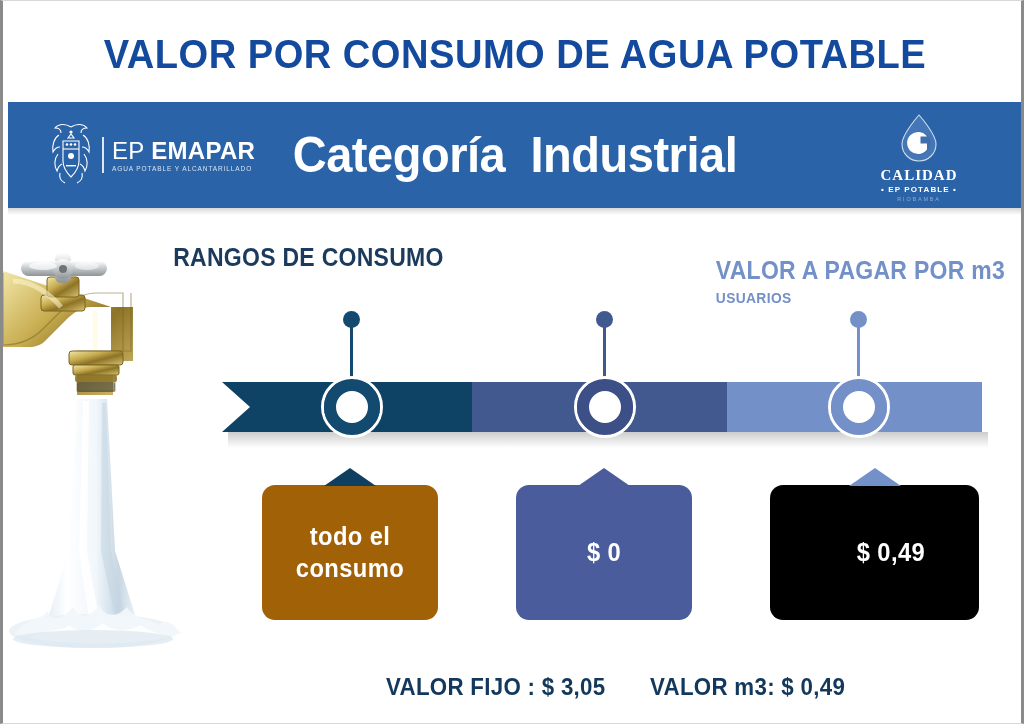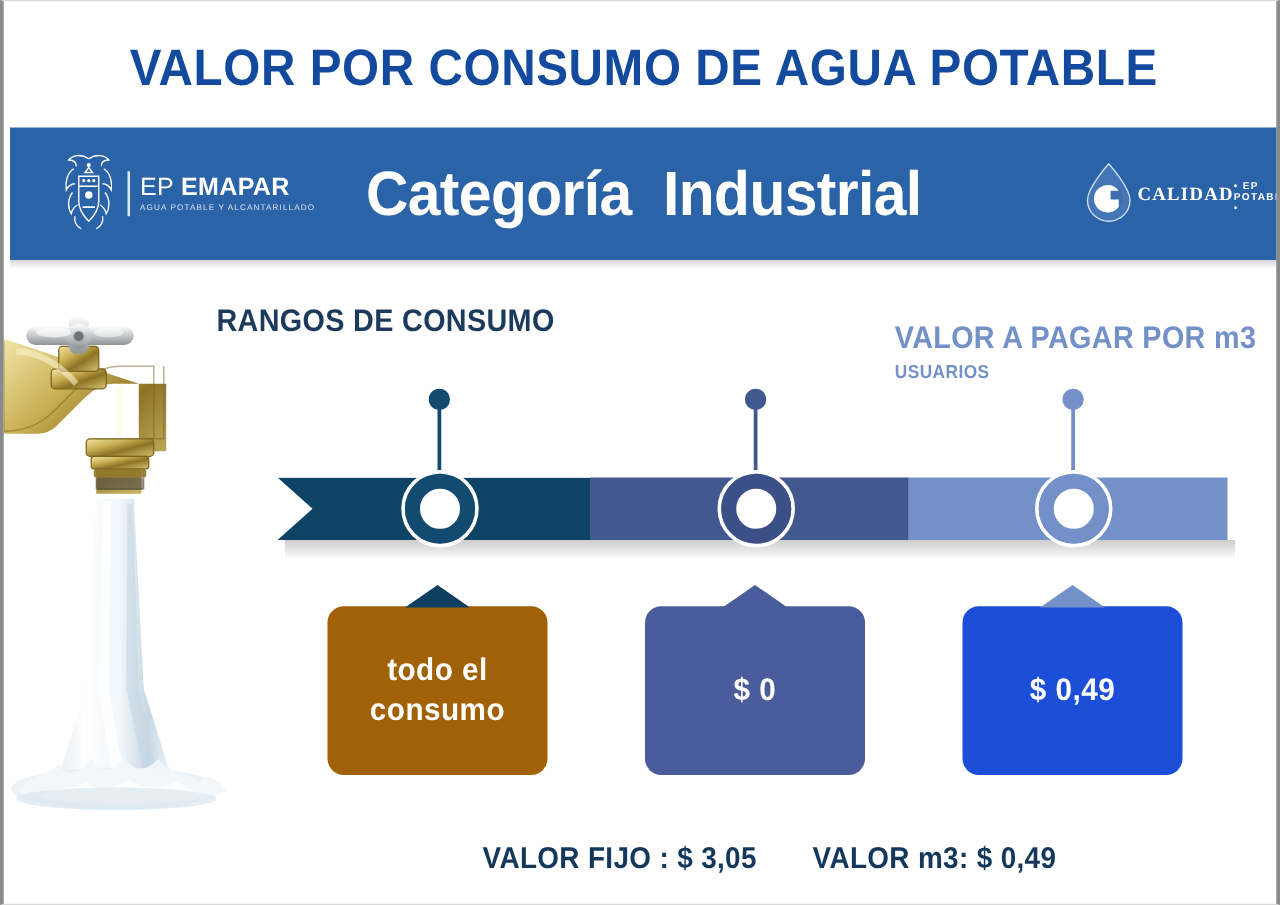--- a/index.html
+++ b/index.html
@@ -73,21 +73,21 @@
   .crest { width: 50px; height: 64px; }
   .logo-div {
     width: 2px;
     height: 36px;
     background: rgba(255,255,255,0.85);
     margin: 0 8px 0 6px;
   }
   .logo-text { display: flex; flex-direction: column; justify-content: center; }
   .logo-main {
     color: #ffffff;
-    font-size: 20px;
+    font-size: 24px;
     font-weight: normal;
     letter-spacing: 0.3px;
     line-height: 1.05;
     font-family: "Liberation Sans", sans-serif;
   }
   .logo-main b { font-weight: bold; }
   .logo-sub {
     color: rgba(255,255,255,0.82);
     font-size: 6.5px;
     letter-spacing: 0.9px;
@@ -115,21 +115,21 @@
   }
 
   
   .logo-right {
     position: absolute;
     right: 48px;
     top: 11px;
     width: 110px;
     height: 86px;
     display: flex;
-    flex-direction: row;
+    flex-direction: column;
     align-items: center;
   }
   .drop { width: 46px; height: 50px; }
   .cal-main {
     color: #ffffff;
     font-family: "Liberation Serif", serif;
     font-weight: bold;
     font-size: 15px;
     letter-spacing: 1px;
     line-height: 1;
@@ -268,21 +268,21 @@
     margin-left: -26px;
     width: 0;
     height: 0;
     border-left: 26px solid transparent;
     border-right: 26px solid transparent;
   }
   #card-0 { left: 259px; background: #a16207; }
   #card-0 .card-notch { border-bottom: 18px solid #0E3F60; }
   #card-1 { left: 513px; background: #4A5C9B; }
   #card-1 .card-notch { border-bottom: 18px solid #4A5C9B; }
-  #card-2 { left: 767px; background: #1d4ed8; }
+  #card-2 { left: 767px; background: #000000; padding-left: 33px; }
   #card-2 .card-notch { border-bottom: 18px solid #7390C8; }
 
   
   .footer-item {
     position: absolute;
     top: 672px;
     color: #13385C;
     font-family: "Liberation Sans Narrow", "Liberation Sans", sans-serif;
     font-weight: bold;
     font-size: 24px;

